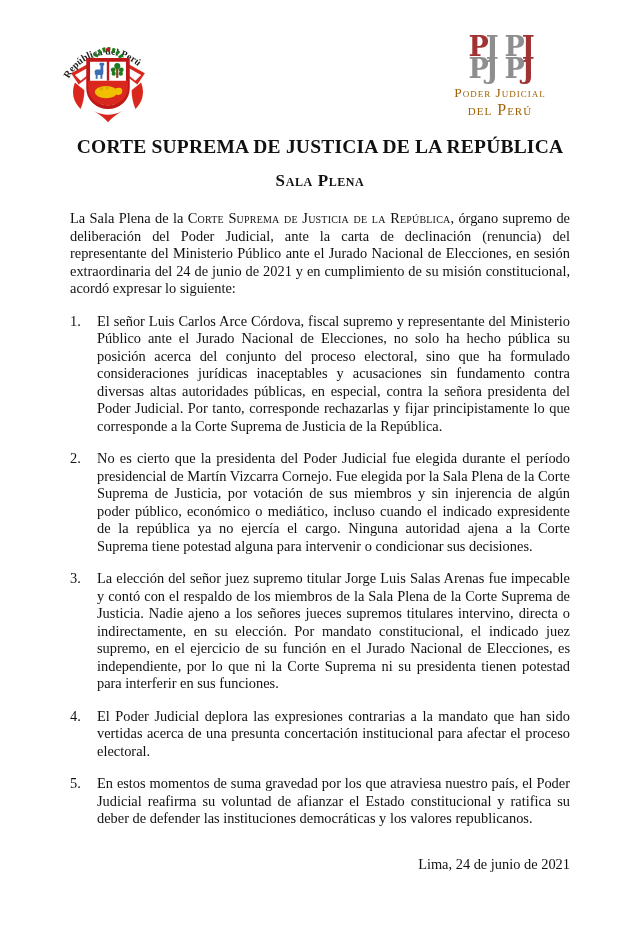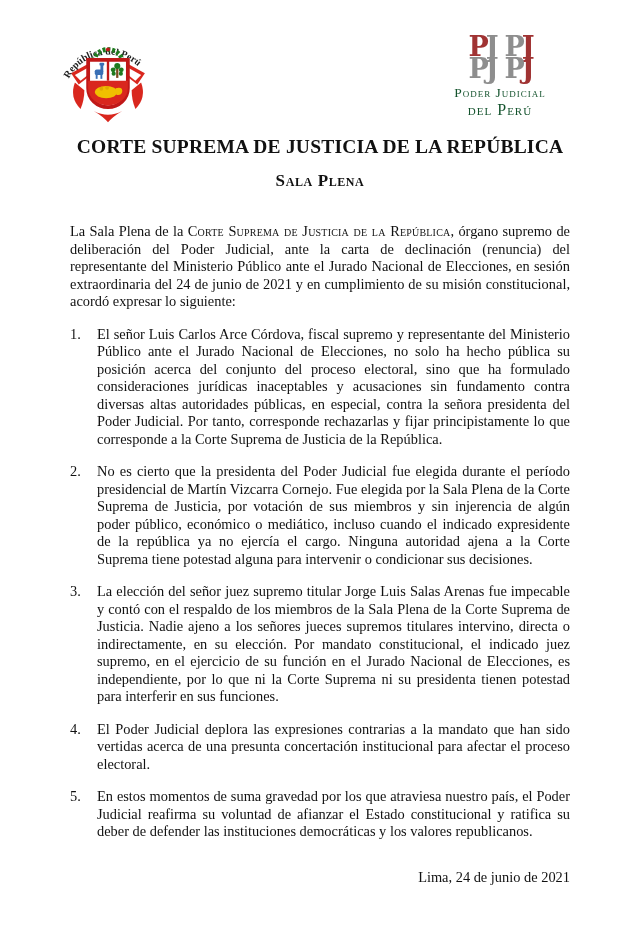--- a/index.html
+++ b/index.html
@@ -27,21 +27,21 @@
     font-weight: bold;
     font-size: 27px;
     letter-spacing: -3px;
     text-align: center;
   }
   .pj-red  { color: #a03333; }
   .pj-gray { color: #8e8e8e; }
   .pj-name {
     margin-top: 5px;
     font-variant: small-caps;
-    color: #14532d;
+    color: #a16207;
     letter-spacing: 1px;
   }
   .pj-name .l1 { font-size: 13.5px; }
   .pj-name .l2 { font-size: 16px; }
 
   
   .doc-title {
     text-align: center;
     font-weight: bold;
     font-size: 19.5px;
@@ -57,21 +57,21 @@
     margin-top: 13px;
   }
 
   
   .doc-body {
     padding: 0 70px;
     font-size: 14.4px;
     line-height: 17.5px;
   }
   .intro {
-    margin-top: 32px;
+    margin-top: 19px;
     text-align: justify;
   }
   .sc { font-variant: small-caps; letter-spacing: 0.2px; }
   .statement-list { margin-top: 15px; }
   .item { display: flex; margin-top: 15px; }
   .item .num { width: 27px; flex: 0 0 27px; }
   .item .body { flex: 1; text-align: justify; }
   .dateline {
     text-align: right;
     margin-top: 28px;

